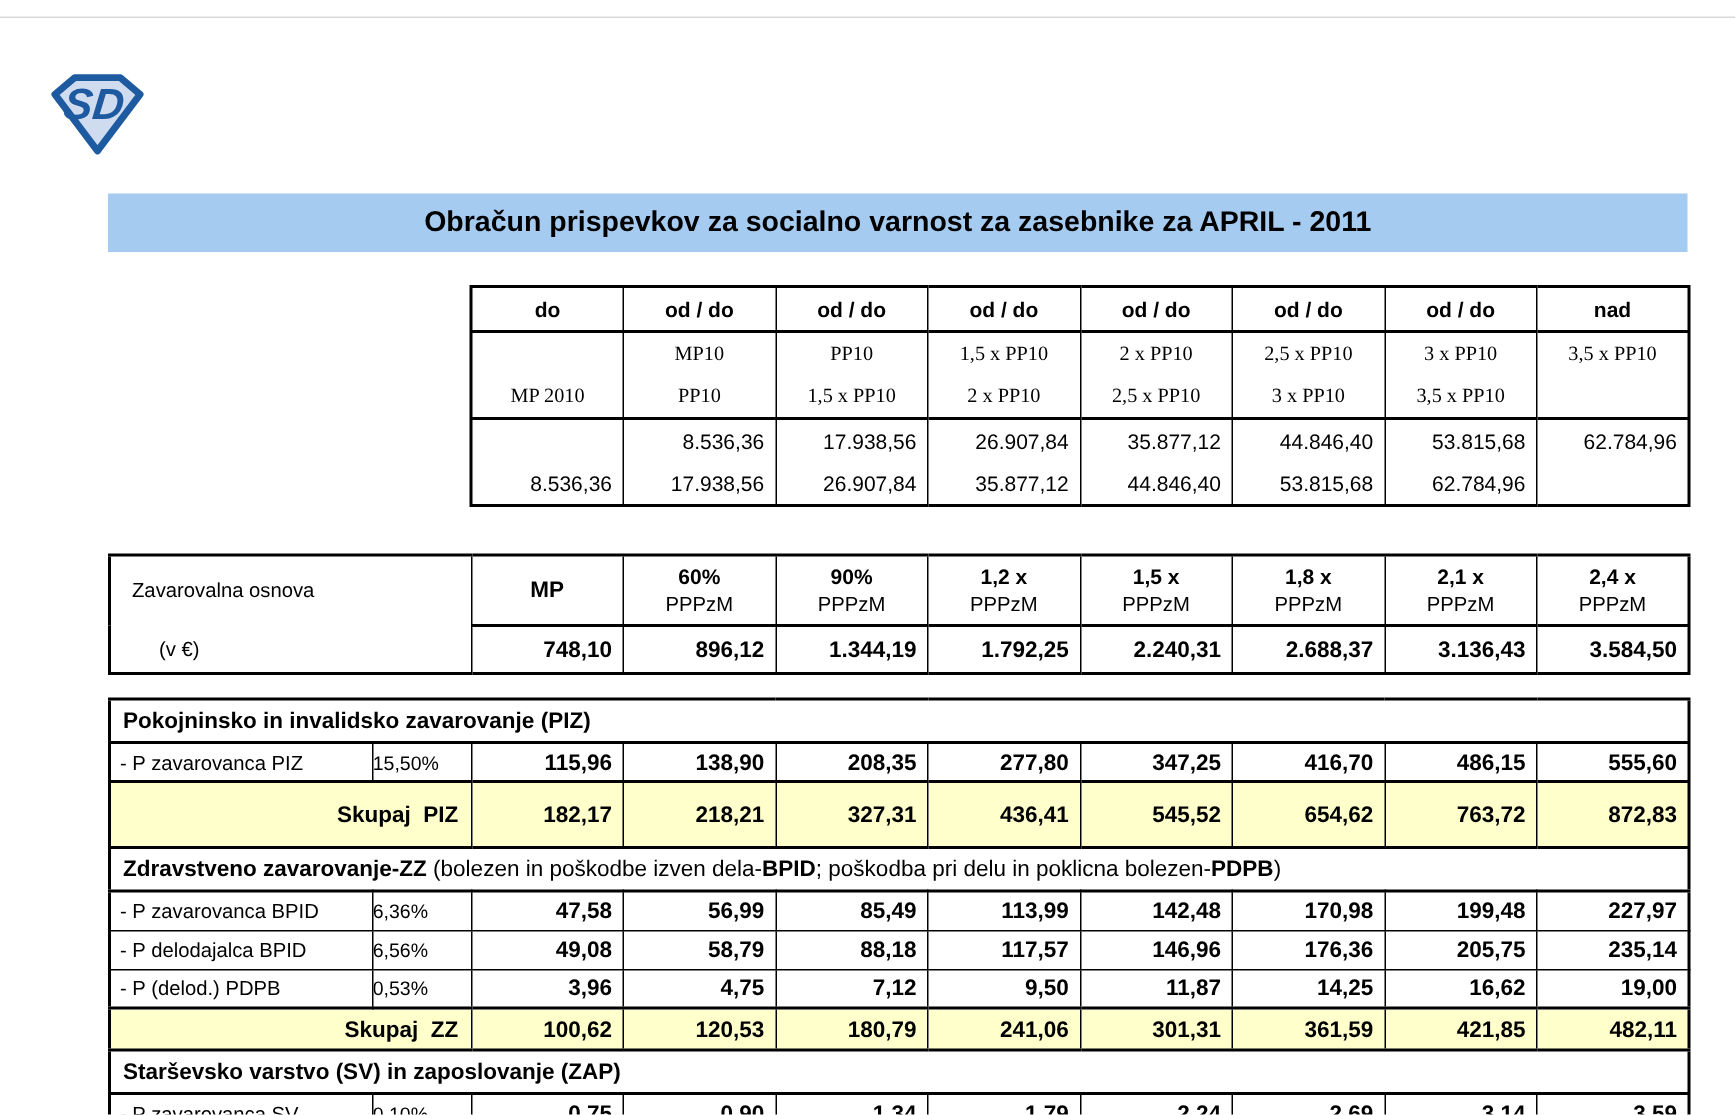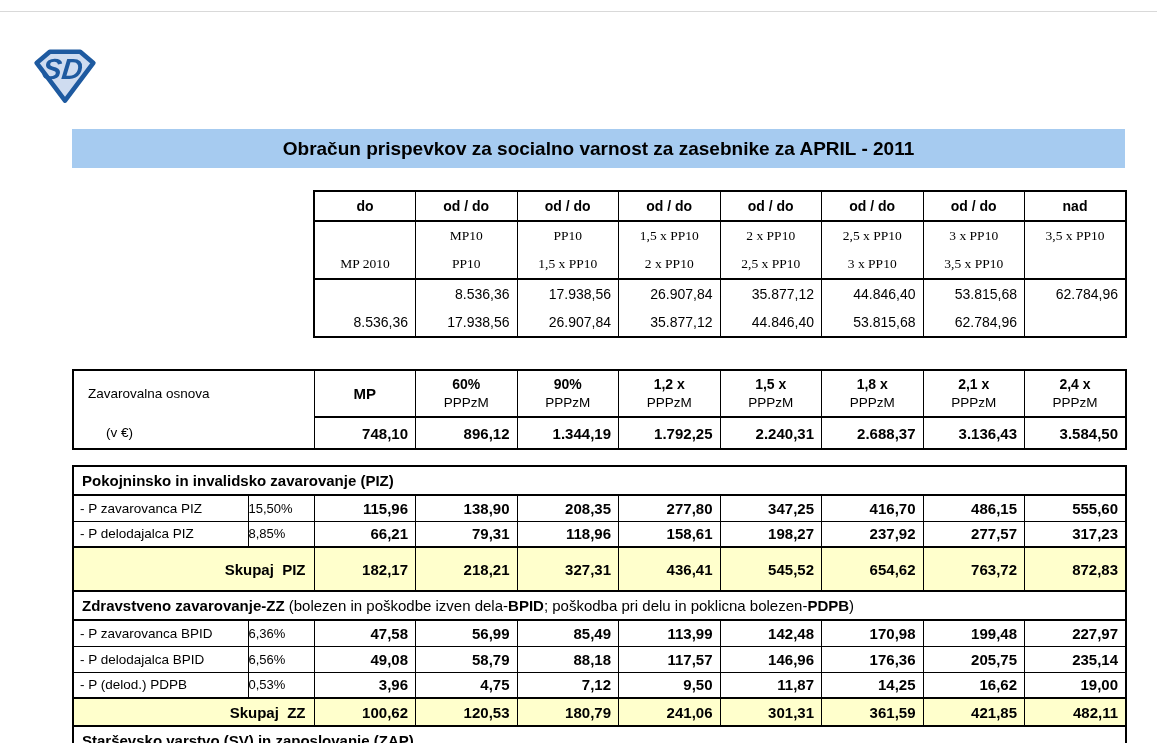--- a/index.html
+++ b/index.html
@@ -234,32 +234,20 @@
           <td class="pct">15,50%</td>
           <td class="amt">115,96</td>
           <td class="amt">138,90</td>
           <td class="amt">208,35</td>
           <td class="amt">277,80</td>
           <td class="amt">347,25</td>
           <td class="amt">416,70</td>
           <td class="amt">486,15</td>
           <td class="amt">555,60</td>
         </tr>
-        <tr style="height: 26px;">
-          <td class="row-label">- P delodajalca PIZ</td>
-          <td class="pct">8,85%</td>
-          <td class="amt">66,21</td>
-          <td class="amt">79,31</td>
-          <td class="amt">118,96</td>
-          <td class="amt">158,61</td>
-          <td class="amt">198,27</td>
-          <td class="amt">237,92</td>
-          <td class="amt">277,57</td>
-          <td class="amt">317,23</td>
-        </tr>
         <tr class="total-row" style="height: 44px;">
           <td class="total-label" colspan="2">Skupaj  PIZ</td>
           <td class="amt">182,17</td>
           <td class="amt">218,21</td>
           <td class="amt">327,31</td>
           <td class="amt">436,41</td>
           <td class="amt">545,52</td>
           <td class="amt">654,62</td>
           <td class="amt">763,72</td>
           <td class="amt">872,83</td>

